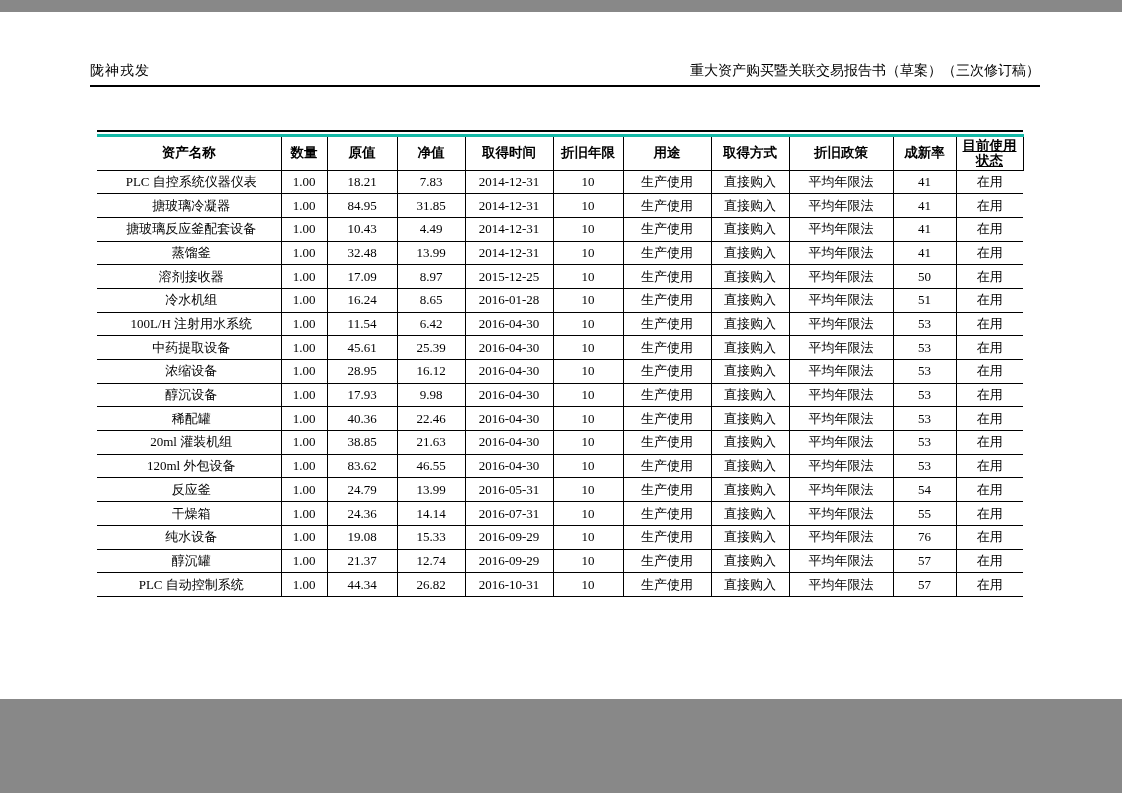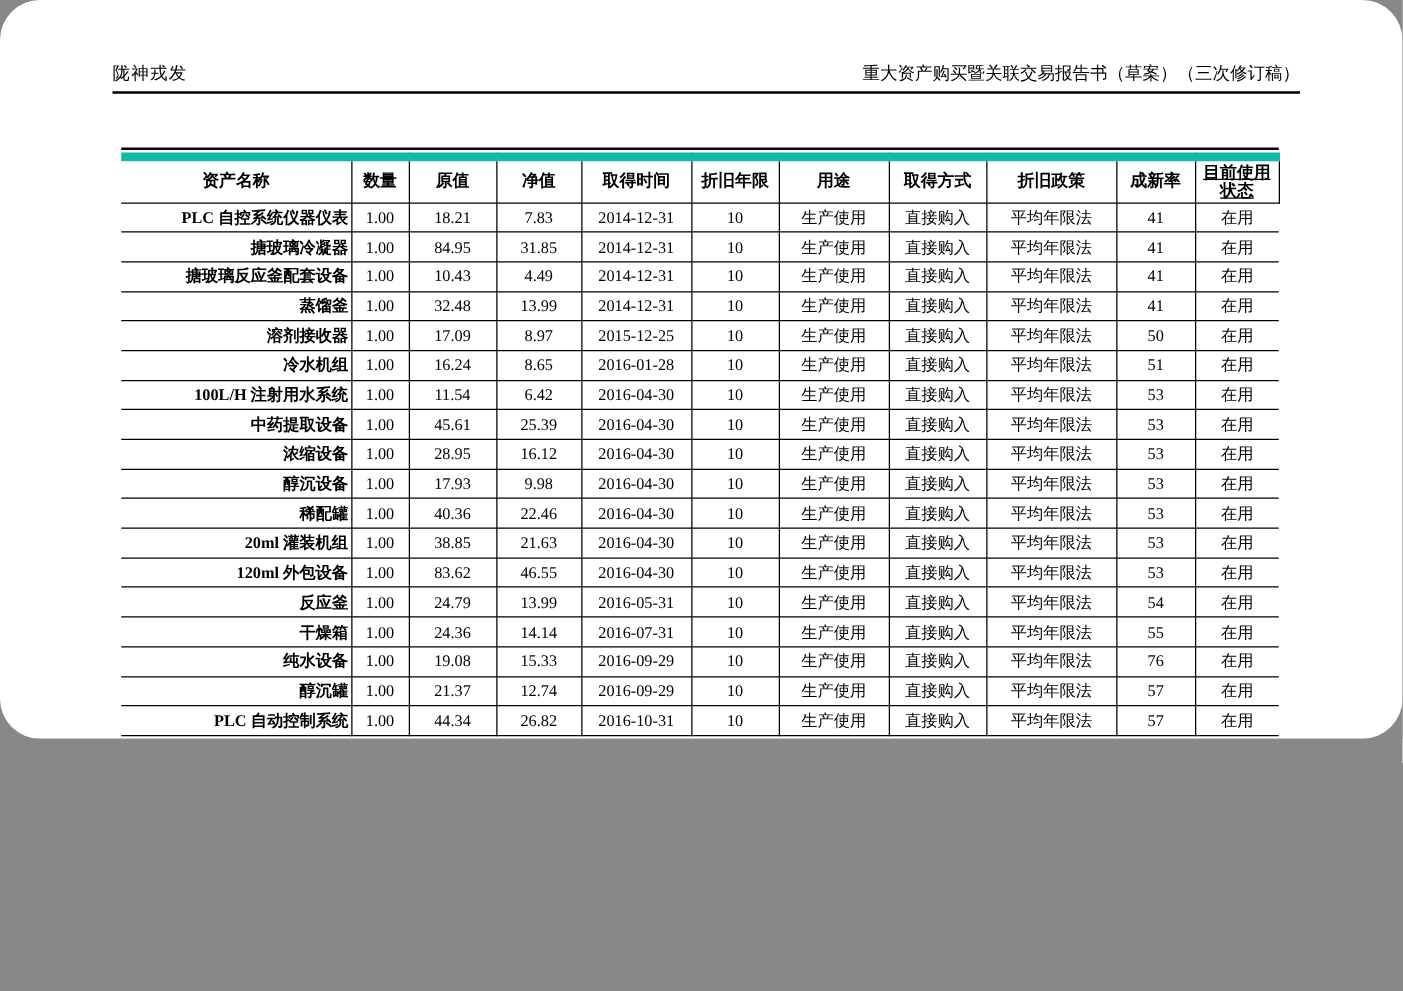--- a/index.html
+++ b/index.html
@@ -1,26 +1,25 @@
 <!DOCTYPE html>
 <html><head>
 <meta charset="utf-8">
 <style>
   * { margin: 0; padding: 0; box-sizing: border-box; }
   html, body { background: #888; }
   .page {
     position: relative;
     width: 1122px;
-    height: 591px;
+    height: 687px;
     background: #ffffff;
     font-family: "Liberation Serif", "DejaVu Serif", serif;
     color: #000;
-    margin: 0 auto;
+    margin: 12px auto;
     overflow: hidden;
-    border-radius: 32px;
   }
   .doc-header {
     position: absolute;
     top: 50px;
     left: 90px;
     width: 950px;
     display: flex;
     justify-content: space-between;
     align-items: flex-end;
     font-size: 14px;
@@ -33,21 +32,21 @@
     top: 118px;
     left: 97px;
     width: 926px;
     border-top: 2px solid #000;
   }
   table.asset-table {
     width: 100%;
     table-layout: fixed;
     border-collapse: collapse;
     margin-top: 1.5px;
-    border-top: 7px solid #14b8a6;
+    border-top: 3px solid #14b8a6;
   }
   .asset-table th, .asset-table td {
     border: 1px solid #000;
     text-align: center;
     vertical-align: middle;
     overflow: hidden;
   }
   .asset-table th {
     height: 34px;
     font-size: 13.5px;
@@ -55,23 +54,22 @@
     line-height: 1.15;
     padding: 1px 2px;
   }
   .asset-table td {
     height: 23.7px;
     font-size: 13px;
     padding: 0 2px;
     white-space: nowrap;
   }
   .asset-table td:first-child {
-    text-align: right;
+    text-align: center;
     padding-left: 7px;
-    font-weight: bold;
   }
   
   .asset-table th:first-child, .asset-table td:first-child { border-left: none; }
   .asset-table td:last-child { border-right: none; }
   .asset-table th:last-child { border-right: 1px solid #000; text-decoration: underline; }
   .page-number {
     position: absolute;
     top: 690px;
     right: 82px;
     font-size: 13.5px;

